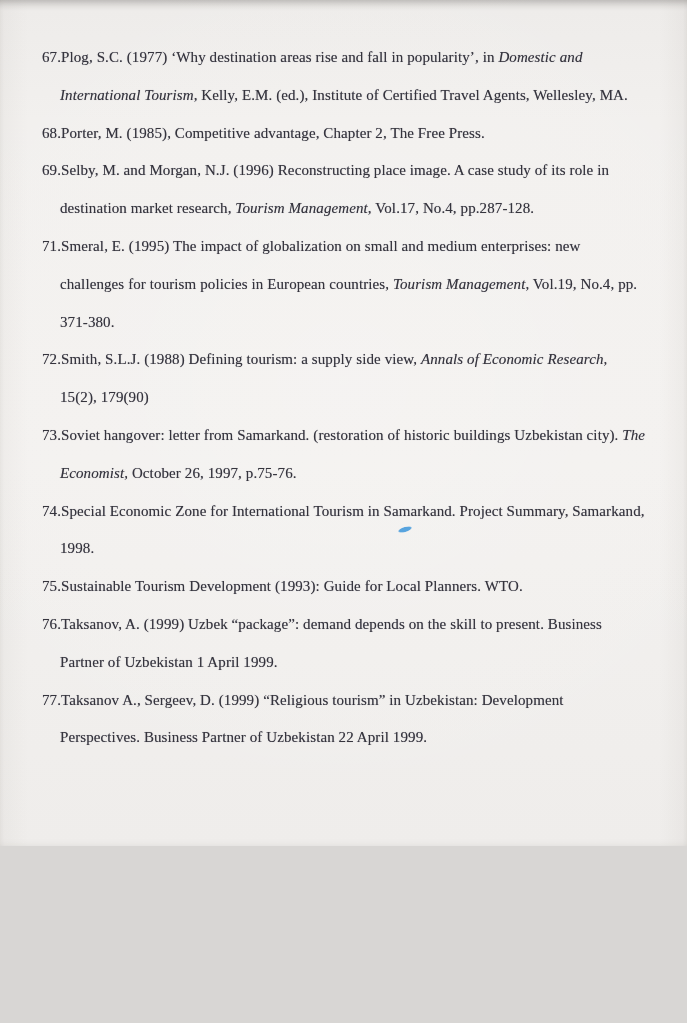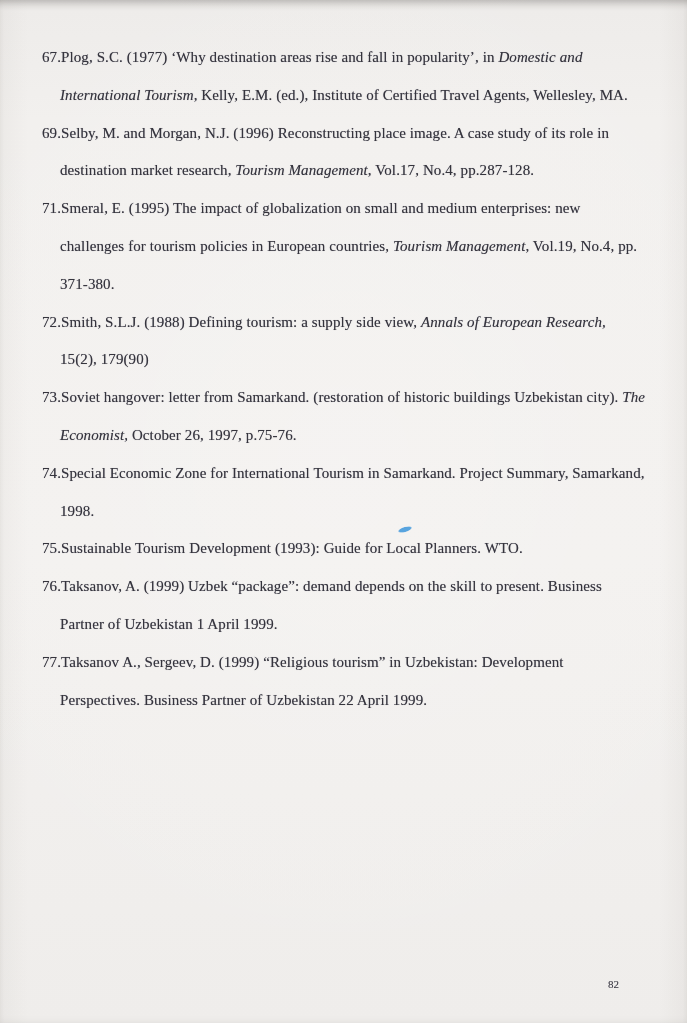--- a/index.html
+++ b/index.html
@@ -3,21 +3,21 @@
 <meta charset="utf-8">
 <style>
   html, body { margin: 0; padding: 0; }
   body {
     width: 687px; height: 1023px;
     background: #d8d6d4;
     font-family: "Liberation Serif", serif;
   }
   .page {
     position: relative;
-    width: 687px; height: 1023px;
+    width: 687px; height: 846px;
     overflow: hidden;
     background: linear-gradient(180deg, #dedcda 0px, #eeecea 10px, #f2f0ee 120px, #f3f1ef 55%, #efedeb 100%);
     color: #34333c;
   }
   .page::before {
     content: "";
     position: absolute; inset: 0;
     pointer-events: none;
     background:
       radial-gradient(120% 90% at 50% 45%, rgba(255,255,255,0.18) 0%, rgba(255,255,255,0) 60%),
@@ -54,23 +54,24 @@
     transform: rotate(-16deg);
     opacity: 0.92;
   }
 </style>
 </head>
 <body>
 
 <div class="page">
   <div class="refs">
       <p class="reference"><span>67.Plog, S.C. (1977) ‘Why destination areas rise and fall in popularity’, in </span><span class="it">Domestic and International Tourism</span><span>, Kelly, E.M. (ed.), Institute of Certified Travel Agents, Wellesley, MA.</span></p>
+      <p class="reference"><span>68.Porter, M. (1985), Competitive advantage, Chapter 2, The Free Press.</span></p>
       <p class="reference"><span>69.Selby, M. and Morgan, N.J. (1996) Reconstructing place image. A case study of its role in destination market research, </span><span class="it">Tourism Management</span><span>, Vol.17, No.4, pp.287-128.</span></p>
       <p class="reference"><span>71.Smeral, E. (1995) The impact of globalization on small and medium enterprises: new challenges for tourism policies in European countries, </span><span class="it">Tourism Management</span><span>, Vol.19, No.4,  pp. 371-380.</span></p>
-      <p class="reference"><span>72.Smith, S.L.J. (1988) Defining tourism: a supply side view, </span><span class="it">Annals of European Research,</span><span> 15(2), 179(90)</span></p>
+      <p class="reference"><span>72.Smith, S.L.J. (1988) Defining tourism: a supply side view, </span><span class="it">Annals of Economic Research,</span><span> 15(2), 179(90)</span></p>
       <p class="reference"><span>73.Soviet hangover: letter from Samarkand. (restoration of historic buildings Uzbekistan city). </span><span class="it">The Economist,</span><span> October 26, 1997, p.75-76.</span></p>
       <p class="reference"><span>74.Special Economic Zone for International Tourism in Samarkand. Project Summary, Samarkand, 1998.</span></p>
       <p class="reference"><span>75.Sustainable Tourism Development (1993): Guide for Local Planners. WTO.</span></p>
       <p class="reference"><span>76.Taksanov, A. (1999) Uzbek “package”: demand depends on the skill to present. Business Partner of Uzbekistan 1 April 1999.</span></p>
       <p class="reference"><span>77.Taksanov A., Sergeev, D. (1999) “Religious tourism” in Uzbekistan: Development Perspectives. Business Partner of Uzbekistan 22 April 1999.</span></p>
     </div>
   <div class="pen-mark" style="background: radial-gradient(rgb(74, 157, 221) 0%, rgb(74, 157, 221) 55%, rgba(74, 157, 221, 0) 100%);"></div>
   <div class="page-number">82</div>
 </div>
 

